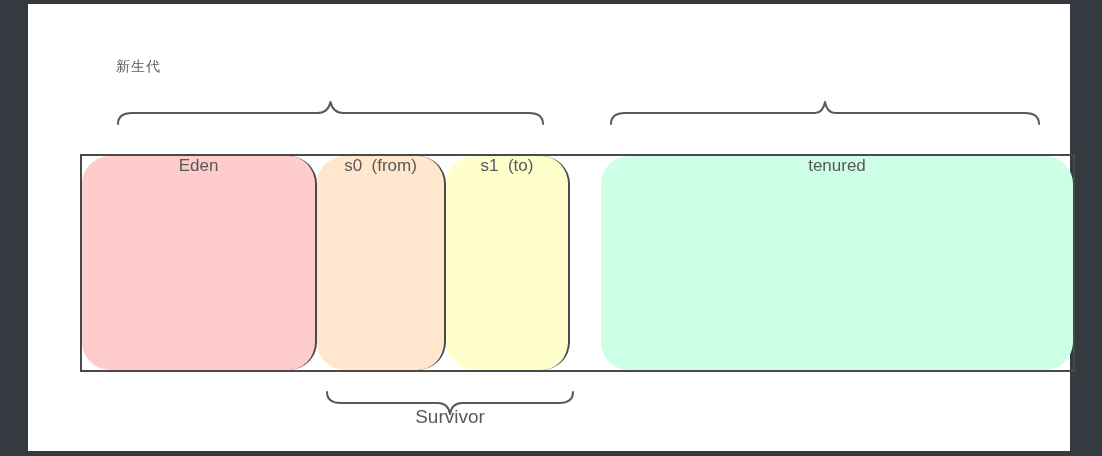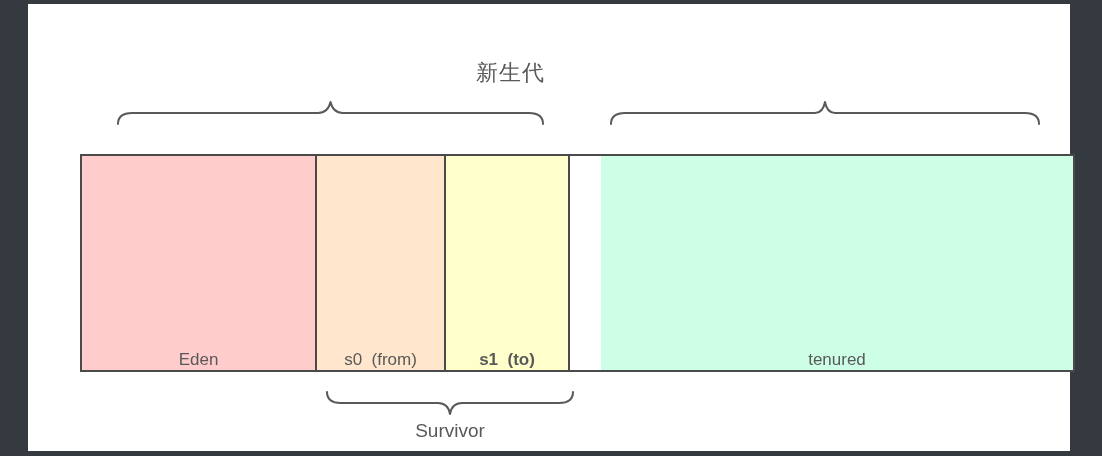--- a/index.html
+++ b/index.html
@@ -26,22 +26,22 @@
     position: absolute;
     left: 28px;
     top: 4px;
     width: 1042px;
     height: 447px;
     background: var(--panel);
   }
   
   .gen-title {
     position: absolute;
-    text-align: right;
-    font-size: 22px;
+    text-align: left;
+    font-size: 14px;
     color: var(--text);
     letter-spacing: 1px;
   }
   .gen-title.young { left: 88px;  top: 54px; width: 429px; }
   .gen-title.old   { left: 581px; top: 62px; width: 432px; }
   
   .brace { position: absolute; display: block; }
   .brace.young    { left: 88px;  top: 95px;  width: 429px; height: 28px; }
   .brace.old      { left: 581px; top: 95px;  width: 432px; height: 28px; }
   .brace.survivor { left: 297px; top: 385px; width: 250px; height: 28px; }
@@ -57,39 +57,40 @@
     position: absolute;
     left: 52px;
     top: 150px;
     width: 995px;
     height: 218px;
     border: 2px solid var(--box-border);
     display: flex;
   }
   .seg {
     display: flex;
-    align-items: flex-end;
+    align-items: flex-start;
     justify-content: center;
     height: 100%;
+    border-radius: 28px;
   }
   .seg:not(:last-child) { border-right: 2px solid var(--box-border); }
   .seg.eden    { flex: 0 0 235px; }
   .seg.s0      { flex: 0 0 129px; }
-  .seg.s1      { flex: 0 0 124px; font-weight: bold; }
+  .seg.s1      { flex: 0 0 124px; }
   .seg.tenured { flex: 1 1 auto; }
   .seg-label {
     font-size: 17px;
     color: var(--text);
     white-space: pre;
   }
   
   .survivor-title {
     position: absolute;
     left: 297px;
-    top: 416px;
+    top: 402px;
     width: 250px;
     text-align: center;
     font-size: 19px;
     color: var(--text);
   }
 </style>
 </head>
 <body>
 
 <div class="canvas">

